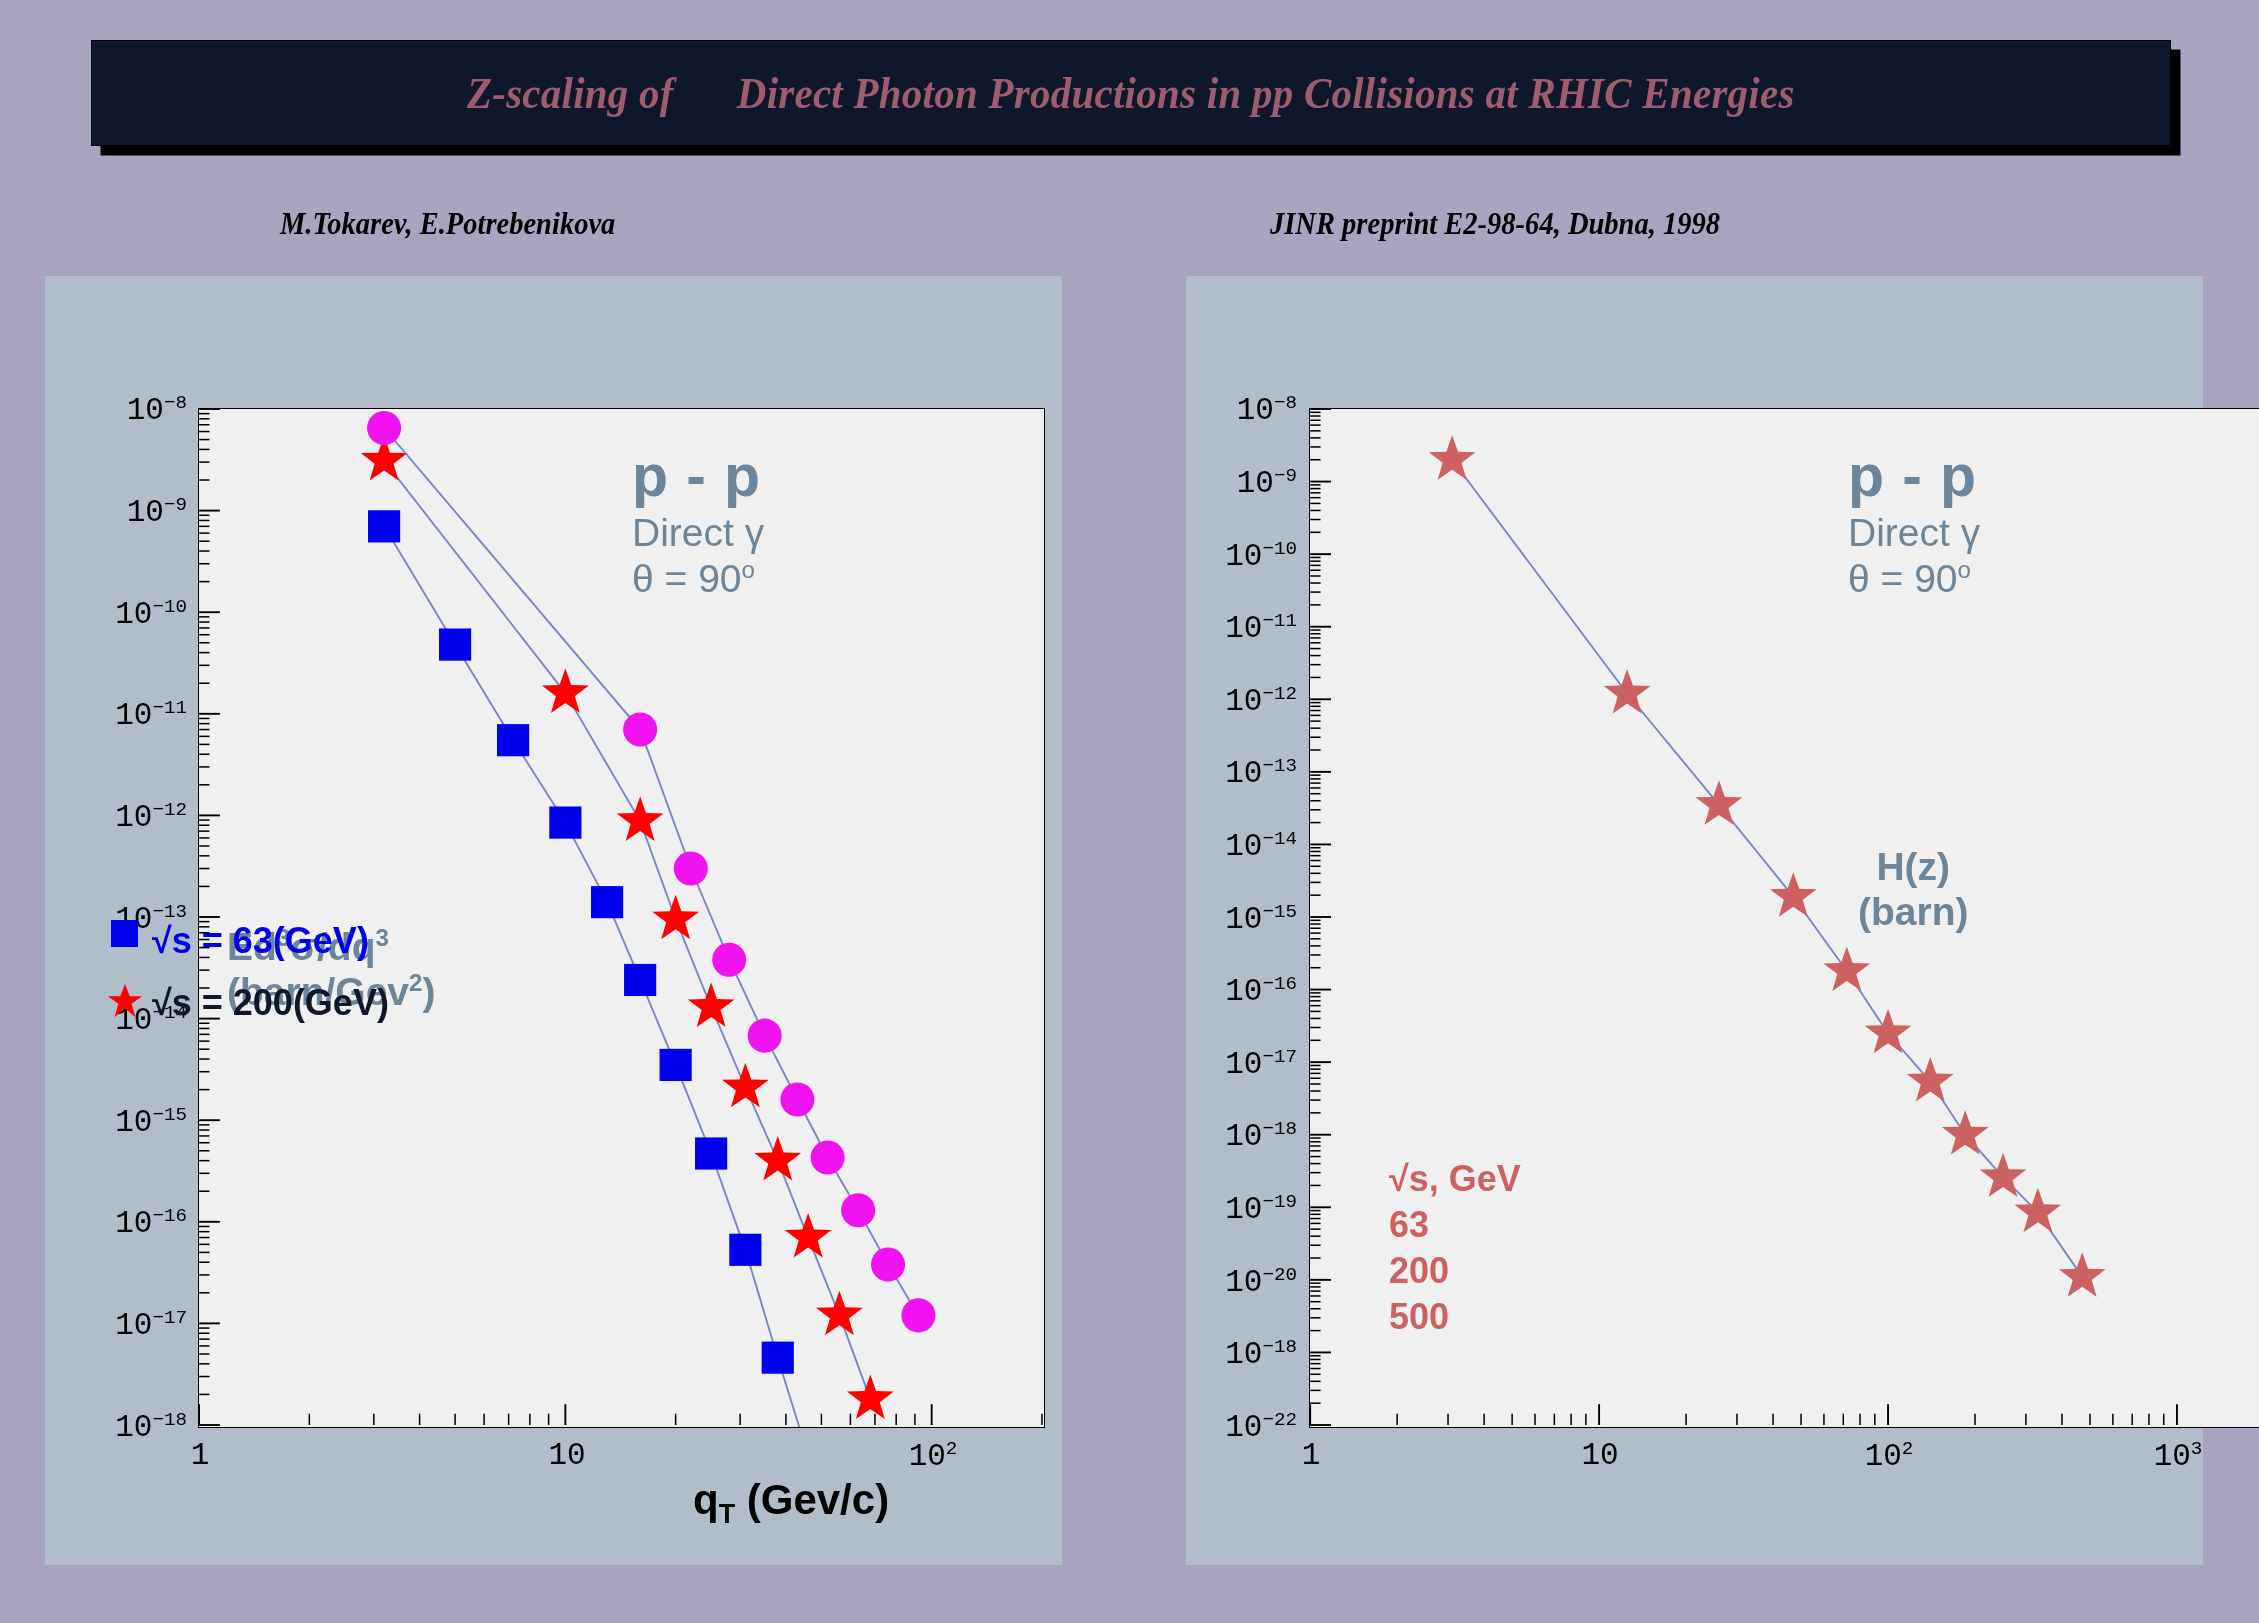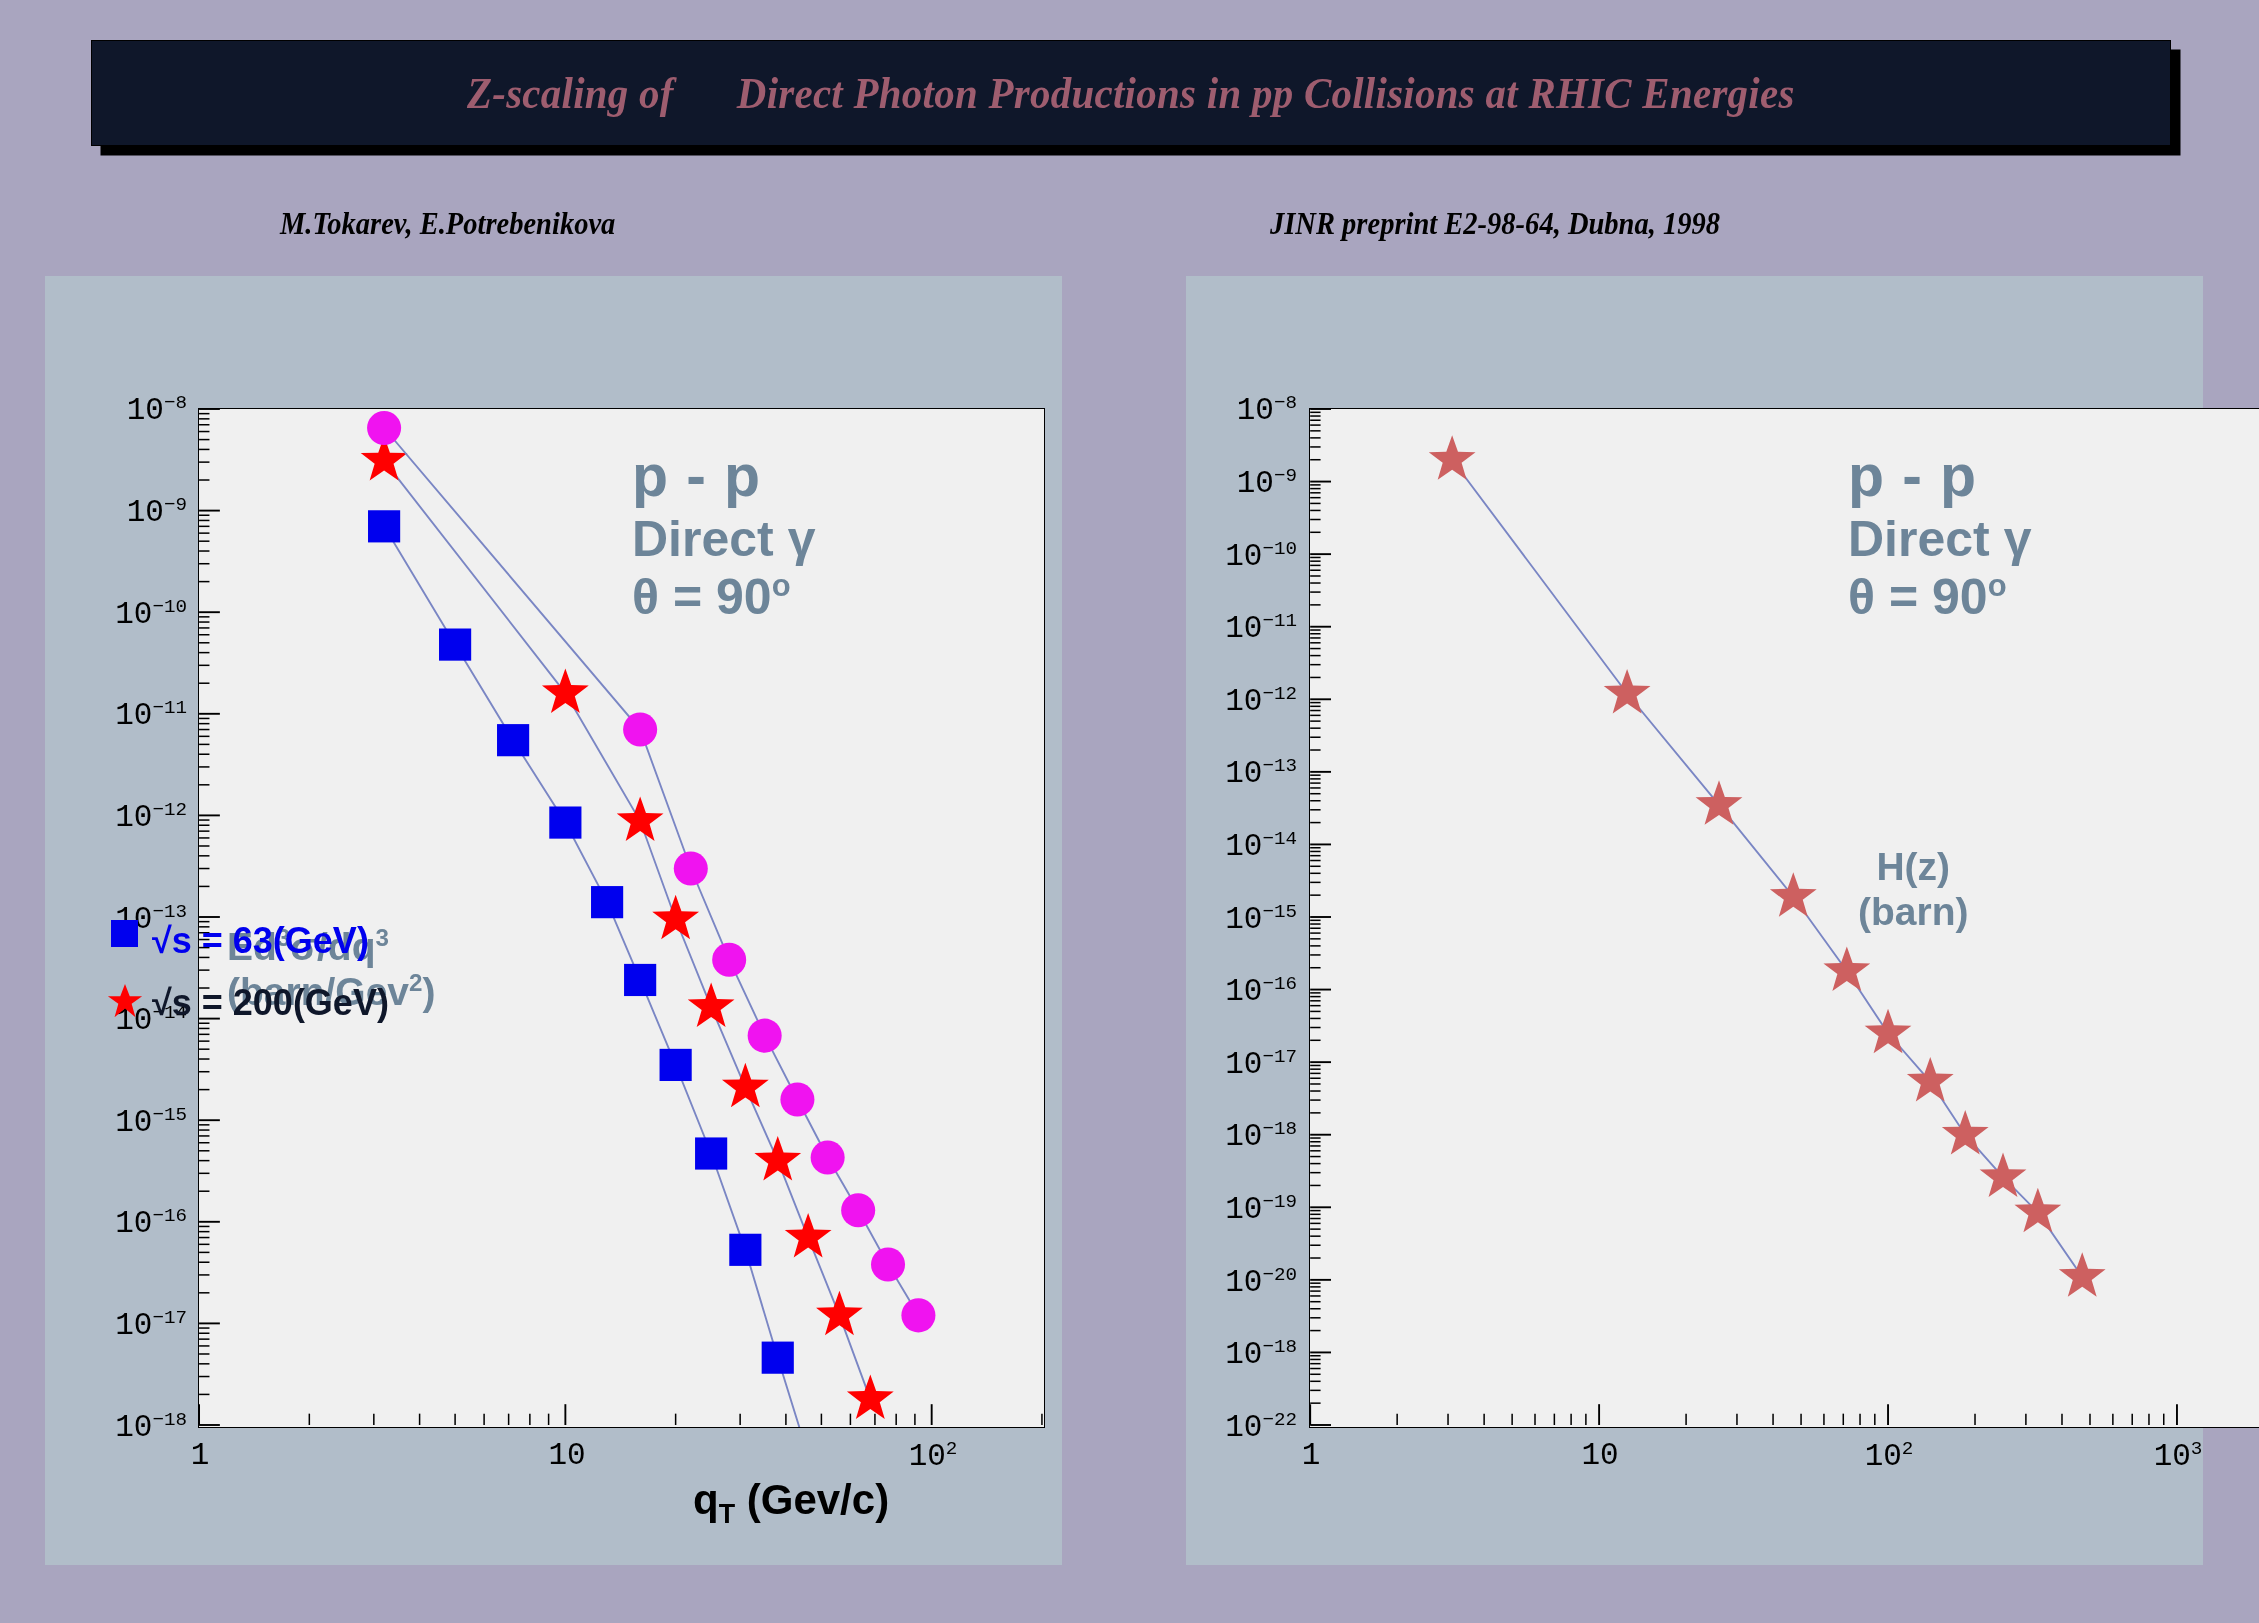--- a/index.html
+++ b/index.html
@@ -50,21 +50,21 @@
     position:absolute;font-family:Liberation Mono, monospace;
     font-size:31px;color:#000;white-space:nowrap;
   }
   .ylab{text-align:right;transform:translateY(-50%);}
   .xlab{transform:translateX(-50%);}
   .ylab sup,.xlab sup{font-size:.62em;vertical-align:super;}
   
   .ann{position:absolute;font-weight:bold;white-space:nowrap;line-height:1.16;}
   .ann-red{color:#cd6060;}
   .pp-big{font-size:59px;font-weight:bold;color:#6d8599;letter-spacing:0.9px;}
-  .pp-sub{font-size:50px;font-weight:bold;color:#6d8599;}
+  .pp-sub{font-size:39px;font-weight:normal;color:#6d8599;}
   .yaxis-title{font-size:39px;font-weight:bold;color:#6d8599;}
   sup.sm{font-size:.62em;vertical-align:super;}
   
   #legend{position:absolute;left:52px;top:644px;}
   .legend-row{display:flex;align-items:flex-start;height:62px;}
   .legend-mark{width:55px;display:flex;align-items:center;justify-content:center;}
   .legend-text{font-size:36px;font-weight:bold;white-space:nowrap;}
   .sq{width:27.4px;height:27.4px;background:#0000ee;display:block;}
   .dot{width:31px;height:31px;border-radius:50%;background:#f013f0;display:block;}
   .rad{font-weight:bold;}
@@ -491,15 +491,21 @@
     <div class="pp-big">p - p</div>
     <div class="pp-sub"><span>Direct </span><span>γ</span></div>
     <div class="pp-sub"><span>θ = 90</span><sup class="sm">o</sup></div>
   </div>
 
   <div class="ann yaxis-title" style="left:672px;top:568px;text-align:center;">
     <div>H(z)</div>
     <div>(barn)</div>
   </div>
 
+  <div class="ann ann-red" style="left:203px;top:880px;font-size:36px;line-height:1.28;">
+    <div><span class="rad">√</span><span>s, GeV</span></div>
+    <div>63</div>
+    <div>200</div>
+    <div>500</div>
+  </div>
 
 </div>
 
 
 </body></html>

